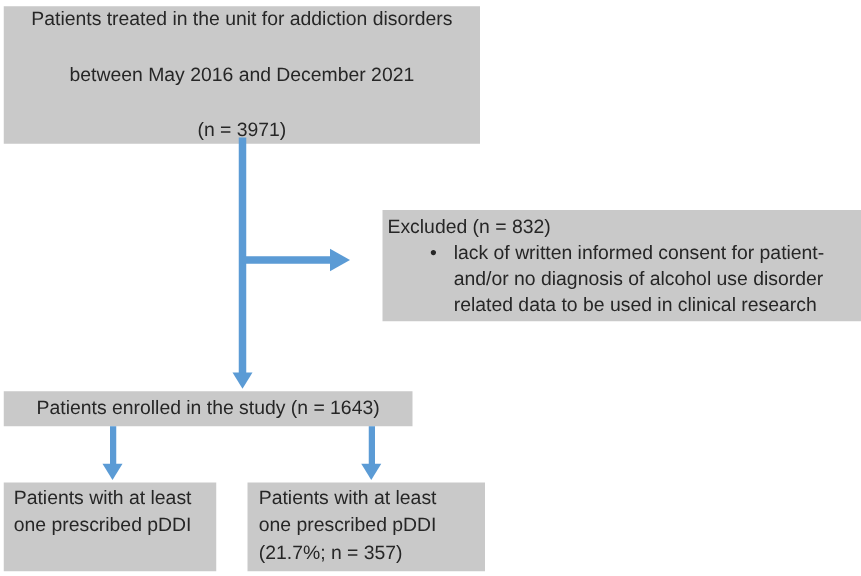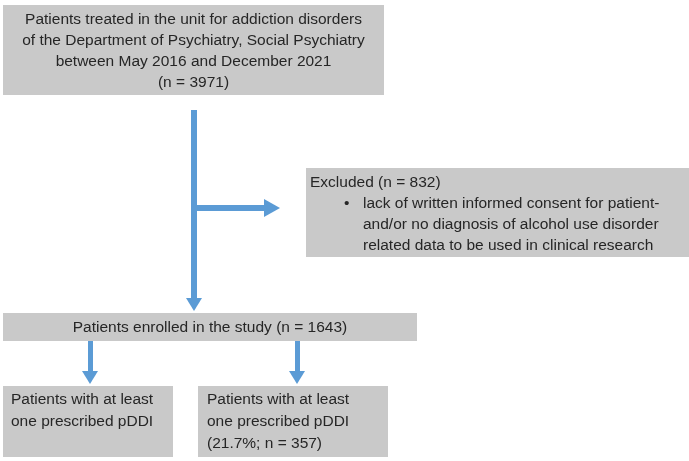--- a/index.html
+++ b/index.html
@@ -19,35 +19,35 @@
   .box {
     position: absolute;
     background: var(--box-fill, #c9c9c9);
     font-size: 15.5px;
     box-sizing: border-box;
   }
   .line { white-space: nowrap; }
 
   
   #top-box {
-    left: 3px; top: 5px; width: 381px; height: 90px;
+    left: 3px; top: 5px; width: 381px; height: 110px;
     display: flex; flex-direction: column;
-    justify-content: center; align-items: center;
+    justify-content: space-between; align-items: center;
     line-height: 21px; text-align: center;
   }
   #excluded-box {
     left: 281px; top: 168px; width: 401px; height: 89px;
     padding: 3px 0 0 4px;
     line-height: 21px;
     margin-left: 25px;
   }
   #excluded-box .bullet-row { display: flex; }
   #excluded-box .bullet-marker { flex: none; margin-left: 34px; width: 19px; }
   #enrolled-box {
-    left: 3px; top: 313px; width: 414px; height: 28px;
+    left: 3px; top: 313px; width: 327px; height: 28px;
     line-height: 28px; text-align: center;
   }
   #bottom-left-box {
     left: 3px; top: 386px; width: 170px; height: 71px;
     padding: 2px 0 0 8px; line-height: 22px;
   }
   #bottom-right-box {
     left: 198px; top: 386px; width: 190px; height: 71px;
     padding: 2px 0 0 9px; line-height: 22px;
   }
@@ -80,21 +80,20 @@
                        border-right: 8px solid transparent;
                        border-top: 13px solid var(--arrow, #5b9bd5); }
 </style>
 </head>
 <body>
 
 <div class="canvas">
 
   <div class="box" id="top-box">
     <div class="line">Patients treated in the unit for addiction disorders</div>
-    <div class="line">of the Department of Psychiatry, Social Psychiatry</div>
     <div class="line">between May 2016 and December 2021</div>
     <div class="line">(n = 3971)</div>
   </div>
 
   <div class="stem" id="main-arrow-stem"></div>
   <div class="head" id="main-arrow-head"></div>
 
   <div class="stem" id="branch-arrow-stem"></div>
   <div class="head" id="branch-arrow-head"></div>
 

